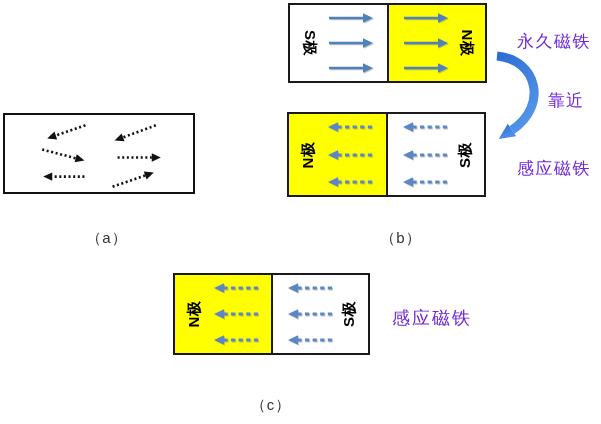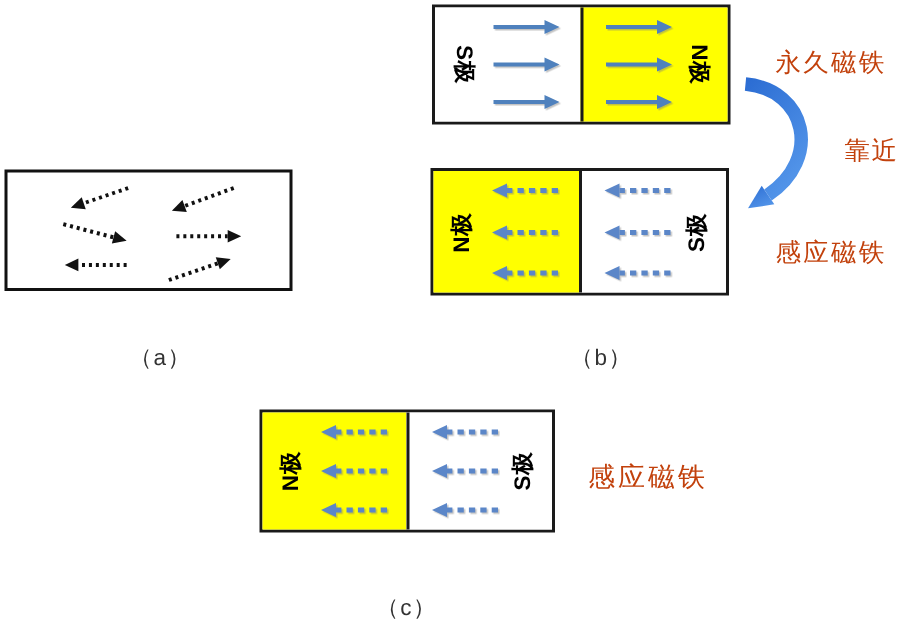--- a/index.html
+++ b/index.html
@@ -37,25 +37,25 @@
   }
   .arrow-stack.pos-right { left:38px; }
   .arrow-stack.pos-left  { left:14px; }
   .arrow-stack svg { filter:drop-shadow(1.2px 1.4px 0px rgba(125,125,125,0.45)); }
 
   
   .curve-arrow { position:absolute; left:482px; top:46px; }
 
   
   .side-label {
-    position:absolute; color:#c2410c; font-size:17px; letter-spacing:1.5px;
+    position:absolute; color:#6d28d9; font-size:17px; letter-spacing:1.5px;
     white-space:nowrap;
   }
   .label-permanent { left:517px; top:30px; }
-  .label-approach  { left:563px; top:89px; letter-spacing:1px; }
+  .label-approach  { left:548px; top:89px; letter-spacing:1px; }
   .label-induced-b { left:517px; top:157px; }
   .label-induced-c { left:392px; top:306px; font-size:18px; letter-spacing:2px; }
 
   
   .caption {
     position:absolute; width:96px; text-align:center;
     font-size:15px; color:#333; letter-spacing:1px;
   }
   .cap-a { left:59px;  top:229px; }
   .cap-b { left:353px; top:229px; }

